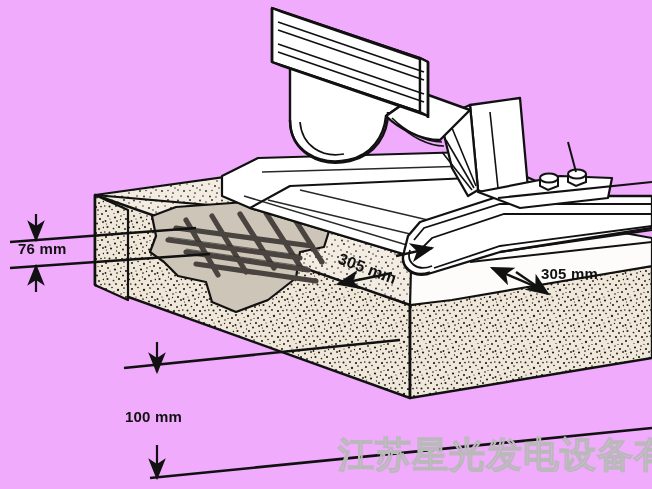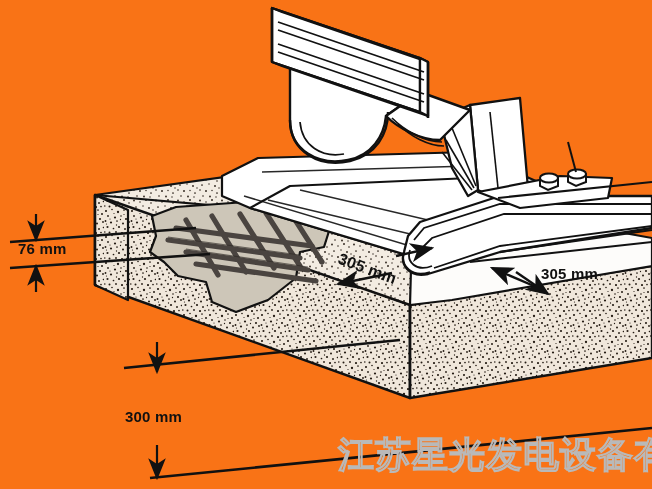--- a/index.html
+++ b/index.html
@@ -1,19 +1,19 @@
 <!DOCTYPE html>
 <html><head>
 <meta charset="utf-8">
 <style>
   html,body{margin:0;padding:0;background:#ffffff;}
   #stage{
     position:relative;
     width:652px;height:489px;
-    background:#f97316;
+    background:#f0abfc;
     overflow:hidden;
     font-family:"Liberation Sans", sans-serif;
   }
   #art{position:absolute;left:0;top:0;width:652px;height:489px;}
   .dimlabel{
     position:absolute;
     font-family:"Liberation Sans", sans-serif;
     font-weight:bold;
     color:#111111;
     white-space:nowrap;
@@ -250,17 +250,17 @@
       <line x1="157" y1="445" x2="157" y2="478" stroke="#111" stroke-width="2.2" marker-end="url(#arrowEnd)"></line>
     </g>
   </svg>
 
   <div class="dimlabel" id="lbl-76">76 mm</div>
 
   <div class="dimlabel" id="lbl-305-left">305 mm</div>
 
   <div class="dimlabel" id="lbl-305-right">305 mm</div>
 
-  <div class="dimlabel" id="lbl-200">300 mm</div>
+  <div class="dimlabel" id="lbl-200">100 mm</div>
 
   <div id="watermark">江苏星光发电设备有限公司</div>
 
 </div>
 
 </body></html>

